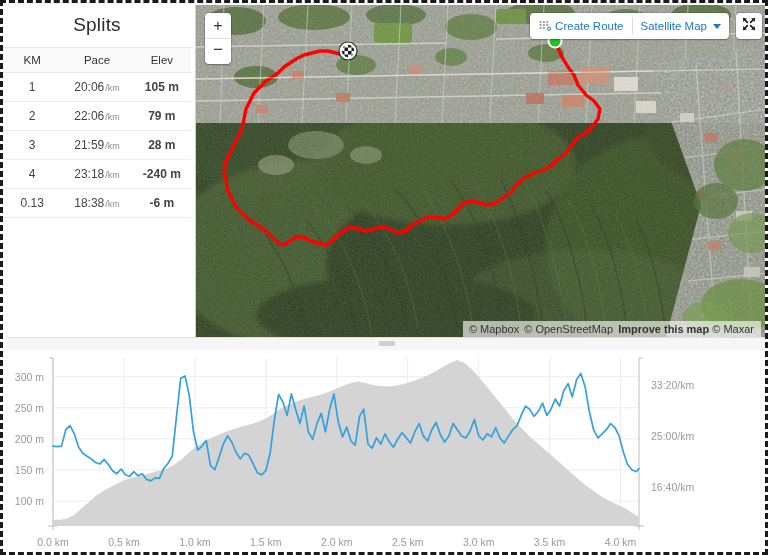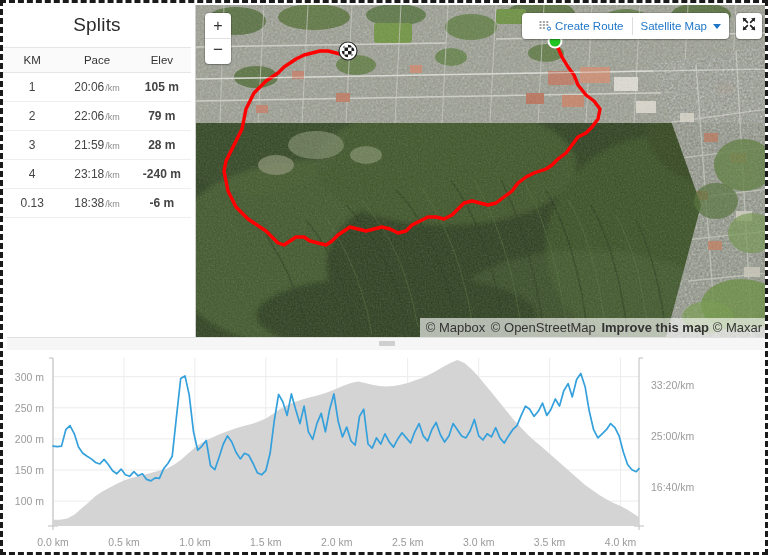--- a/index.html
+++ b/index.html
@@ -136,21 +136,20 @@
     z-index: 12;
   }
   .tool-group {
     display: flex;
     background: #ffffff;
     border-radius: 4px;
     box-shadow: 0 0 0 1px rgba(0,0,0,.10), 0 1px 2px rgba(0,0,0,.28);
     height: 26px;
     align-items: center;
     overflow: hidden;
-    padding-left: 8px;
   }
   .tool-btn {
     display: flex;
     align-items: center;
     gap: 4px;
     padding: 0 8px;
     height: 26px;
     font-size: 11.5px;
     color: #1f76c7;
     cursor: pointer;
@@ -172,23 +171,23 @@
     width: 26px; height: 26px;
     background: #fff;
     border-radius: 4px;
     box-shadow: 0 0 0 1px rgba(0,0,0,.10), 0 1px 2px rgba(0,0,0,.28);
     display: flex; align-items: center; justify-content: center;
     cursor: pointer;
   }
   
   .attribution {
     position: absolute;
-    right: 0; bottom: 0;
+    right: 8px; bottom: 0;
     background: rgba(255,255,255,.62);
-    font-size: 13px;
+    font-size: 11px;
     color: #333;
     padding: 2px 5px 2px 6px;
     z-index: 11;
     white-space: nowrap;
   }
   .attribution b { font-weight: bold; }
   .attribution span { margin-right: 2px; }
 
   
   .divider {

